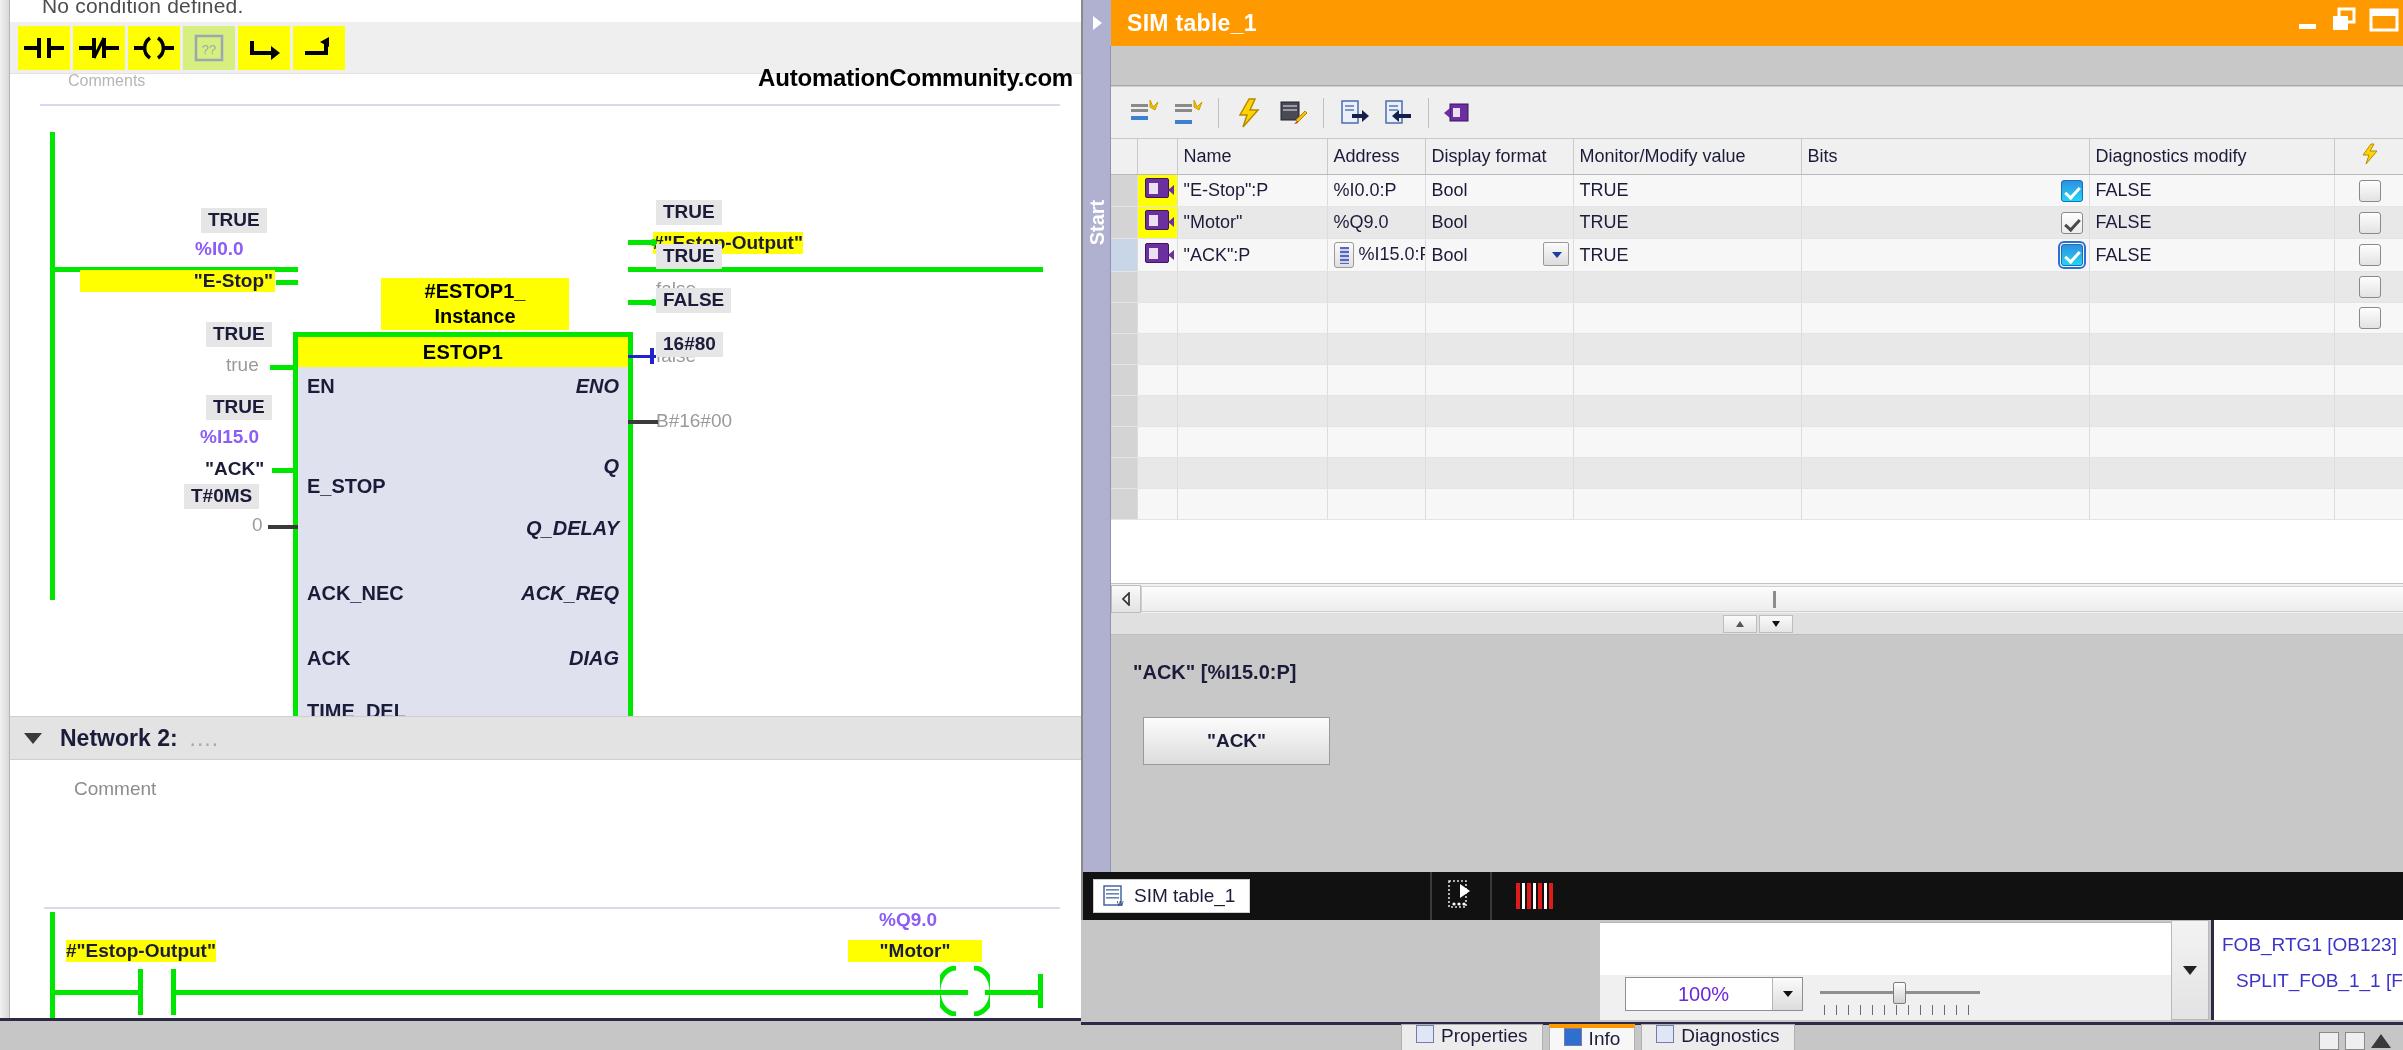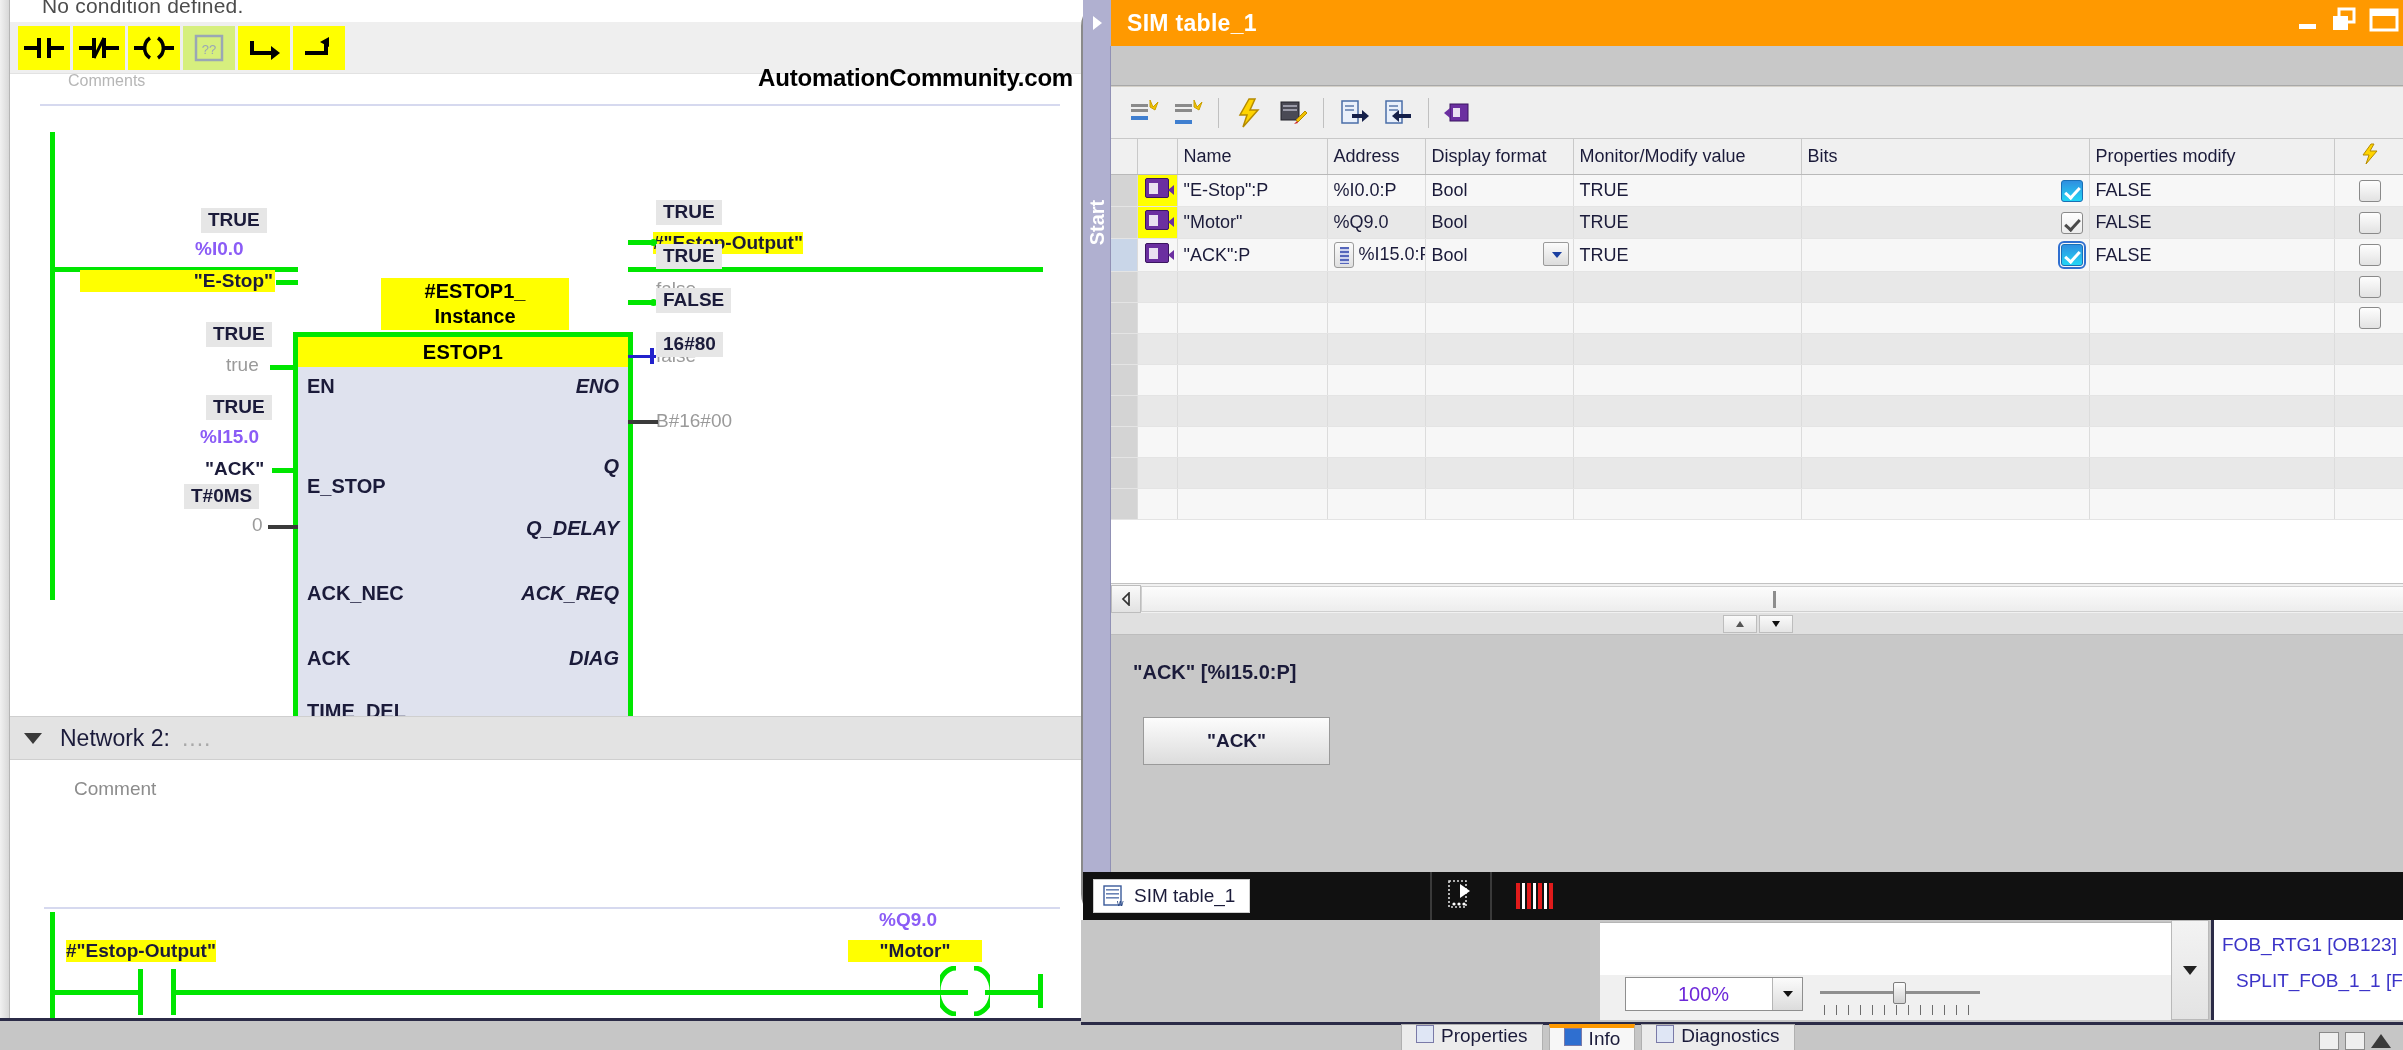--- a/index.html
+++ b/index.html
@@ -106,38 +106,38 @@
   
   #net2-head {
     position: absolute; left: 10px; top: 716px; width: 1071px; height: 44px;
     background: #e3e3e3; border-top: 1px solid #cfcfcf; border-bottom: 1px solid #cfcfcf;
     display: flex; align-items: center;
   }
   .tri-collapse {
     width: 0; height: 0; border-left: 9px solid transparent; border-right: 9px solid transparent;
     border-top: 11px solid #3a3a3a; margin-left: 14px; margin-right: 18px; cursor: pointer;
   }
-  #net2-title { font-size: 23px; font-weight: normal; color: #1b1b3a; }
+  #net2-title { font-size: 23px; font-weight: bold; color: #1b1b3a; }
   #net2-dots { font-size: 23px; color: #a9a9a9; margin-left: 12px; letter-spacing:1px;}
   #net2-comment {
     position: absolute; left: 74px; top: 778px; font-size: 19px; color: #8c8c8c;
   }
   .net2-rule { position: absolute; left: 44px; top: 907px; width: 1016px; height:2px; background:#d6d9ef; }
   #net2-canvas { position: absolute; left: 10px; top: 912px; width: 1071px; height: 108px; background: #fff; }
   .contact-leg { position: absolute; background: #00e600; width: 5px; height: 46px; }
   .coil-arc { position: absolute; }
   #left-bottom-bar {
     position: absolute; left: 0; top: 1018px; width: 1081px; height: 32px;
     background: #c6c6c6; border-top: 3px solid #2b2b47;
   }
 
   
   #sim-window {
     position: absolute; left: 1081px; top: 0; width: 1322px; height: 920px;
-    background: #d4d0c8; border-left: 2px solid #8a8a8a; border-radius: 26px;
+    background: #d4d0c8; border-left: 2px solid #8a8a8a;
   }
   #sim-titlebar {
     position: absolute; left: 0; top: 0; width: 1322px; height: 46px;
     background: #ff9900; display: flex; align-items: center;
   }
   #sim-expander {
     width: 28px; height: 46px; background: #b0b0d0;
     display: flex; align-items: center; justify-content: center; cursor: pointer;
   }
   #sim-title { color: #ffffff; font-size: 23px; font-weight: bold; margin-left: 16px; letter-spacing:.3px;}
@@ -615,21 +615,21 @@
         </colgroup>
         <thead>
           <tr>
             <th></th>
             <th></th>
             <th>Name</th>
             <th>Address</th>
             <th>Display format</th>
             <th>Monitor/Modify value</th>
             <th>Bits</th>
-            <th>Properties modify</th>
+            <th>Diagnostics modify</th>
             <th style="text-align:center;">
               <svg width="18" height="22" viewBox="0 0 18 22">
                   <polygon points="10,1 2,12 8,12 5,21 16,8 9,8 13,1" fill="#ffd400" stroke="#b58b00"></polygon>
                 </svg>
             </th>
           </tr>
         </thead>
         <tbody id="sim-tbody">
             <tr class="r-even">
               <td class="c-gut"></td>

